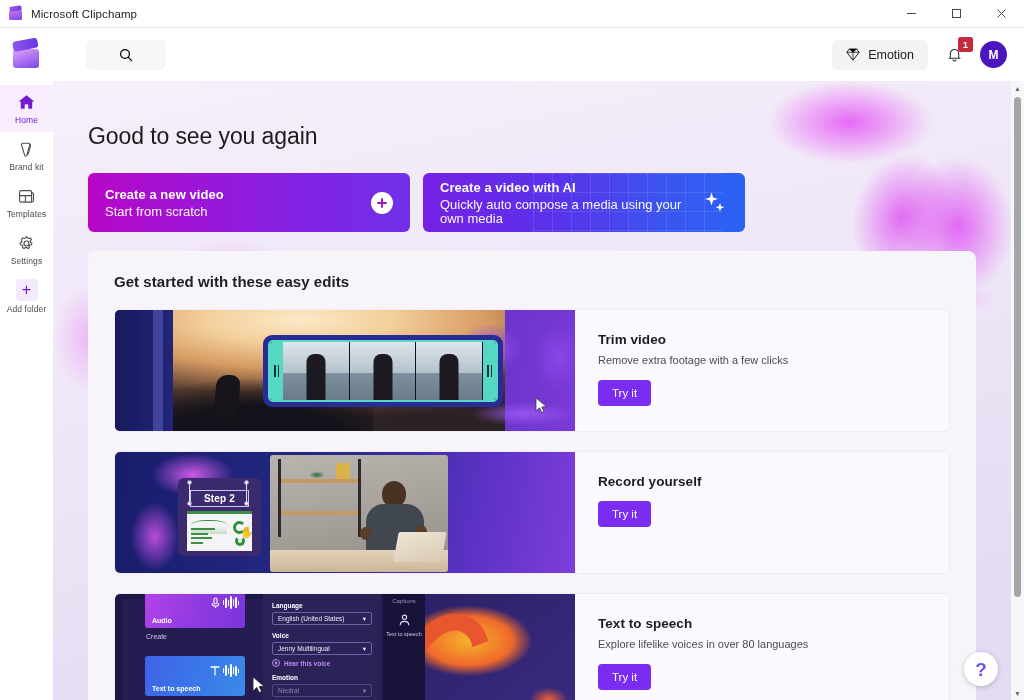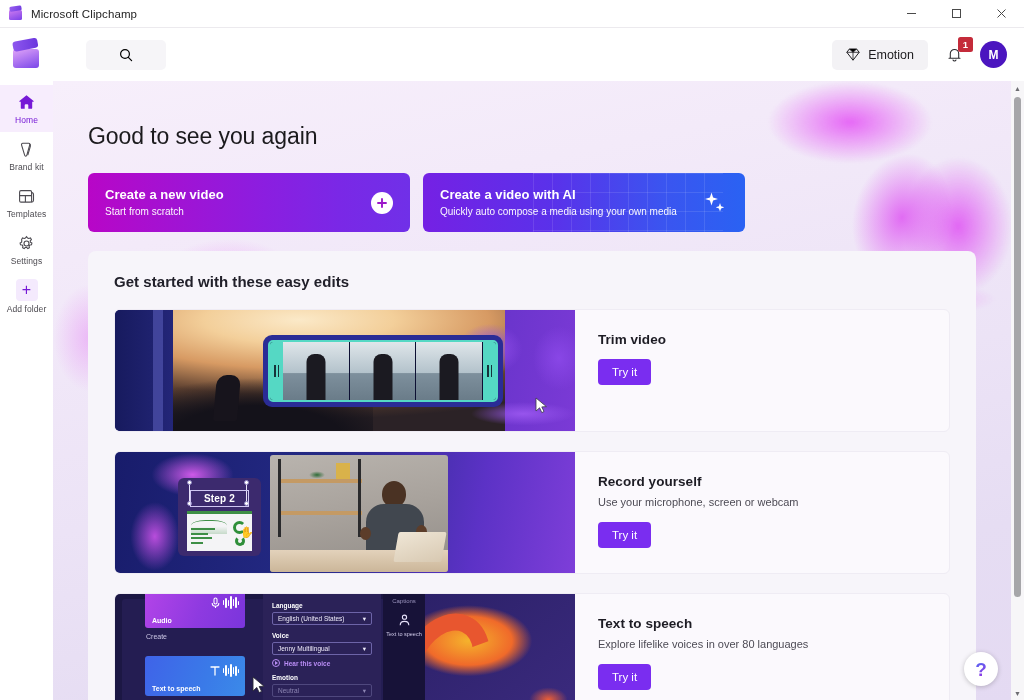--- a/index.html
+++ b/index.html
@@ -149,21 +149,21 @@
   }
   .hero-card.ai-video::after {
     content:""; position:absolute; left:110px; top:0; width:190px; height:100%;
     background-image:
       linear-gradient(to right, rgba(255,255,255,.10) 1px, transparent 1px),
       linear-gradient(to bottom, rgba(255,255,255,.10) 1px, transparent 1px);
     background-size:19px 19px; pointer-events:none;
   }
   .hero-text { z-index:2; }
   .hero-title { font-size:13px; font-weight:700; line-height:16px; letter-spacing:.05px; }
-  .hero-sub { font-size:10px; line-height:14px; margin-top:2px; opacity:.96; }
+  .hero-sub { font-size:13px; line-height:14px; margin-top:2px; opacity:.96; }
   .hero-icon { margin-left:auto; z-index:2; display:flex; align-items:center; }
   .plus-circle {
     width:22px; height:22px; border-radius:50%; background:#fff;
     display:flex; align-items:center; justify-content:center;
   }
 
   .panel {
     position:absolute; left:35px; top:170px; width:888px; min-height:460px;
     background:#f7f5fa; border-radius:8px 8px 0 0; padding:22px 26px 0 26px;
   }
@@ -532,20 +532,21 @@
                   <i></i>
                 </div>
             </div>
           </div>
           <svg class="cursor" width="14" height="18" viewBox="0 0 14 18">
             <path d="M1 1 1 14 4.6 10.8 6.8 15.6 9 14.5 6.8 9.9 11.4 9.6z" fill="#fff" stroke="#3a3a45" stroke-width=".8" stroke-linejoin="round"></path>
           </svg>
         </div>
         <div class="edit-body">
           <div class="edit-title">Trim video</div>
+          <div class="edit-desc">Remove extra footage with a few clicks</div>
           <button class="tryit">Try it</button>
         </div>
       </div>
 
       <div class="edit-card">
         <div class="thumb t2">
           <div class="swoosh"></div>
           <div class="webcam">
             <div class="shelf s1"></div>
               <div class="shelf s2"></div>
@@ -579,21 +580,20 @@
                   <i style="width:17px;"></i>
                   <i style="width:21px;"></i>
                   <i style="width:12px;"></i>
                 </div>
             </div>
             <span class="hcursor">✋</span>
           </div>
         </div>
         <div class="edit-body">
           <div class="edit-title">Record yourself</div>
-          <div class="edit-desc">Use your microphone, screen or webcam</div>
           <button class="tryit">Try it</button>
         </div>
       </div>
 
       <div class="edit-card">
         <div class="thumb t3">
           <div class="artwork">
               <div class="curve"></div>
             </div>
           <div class="editor"></div>

